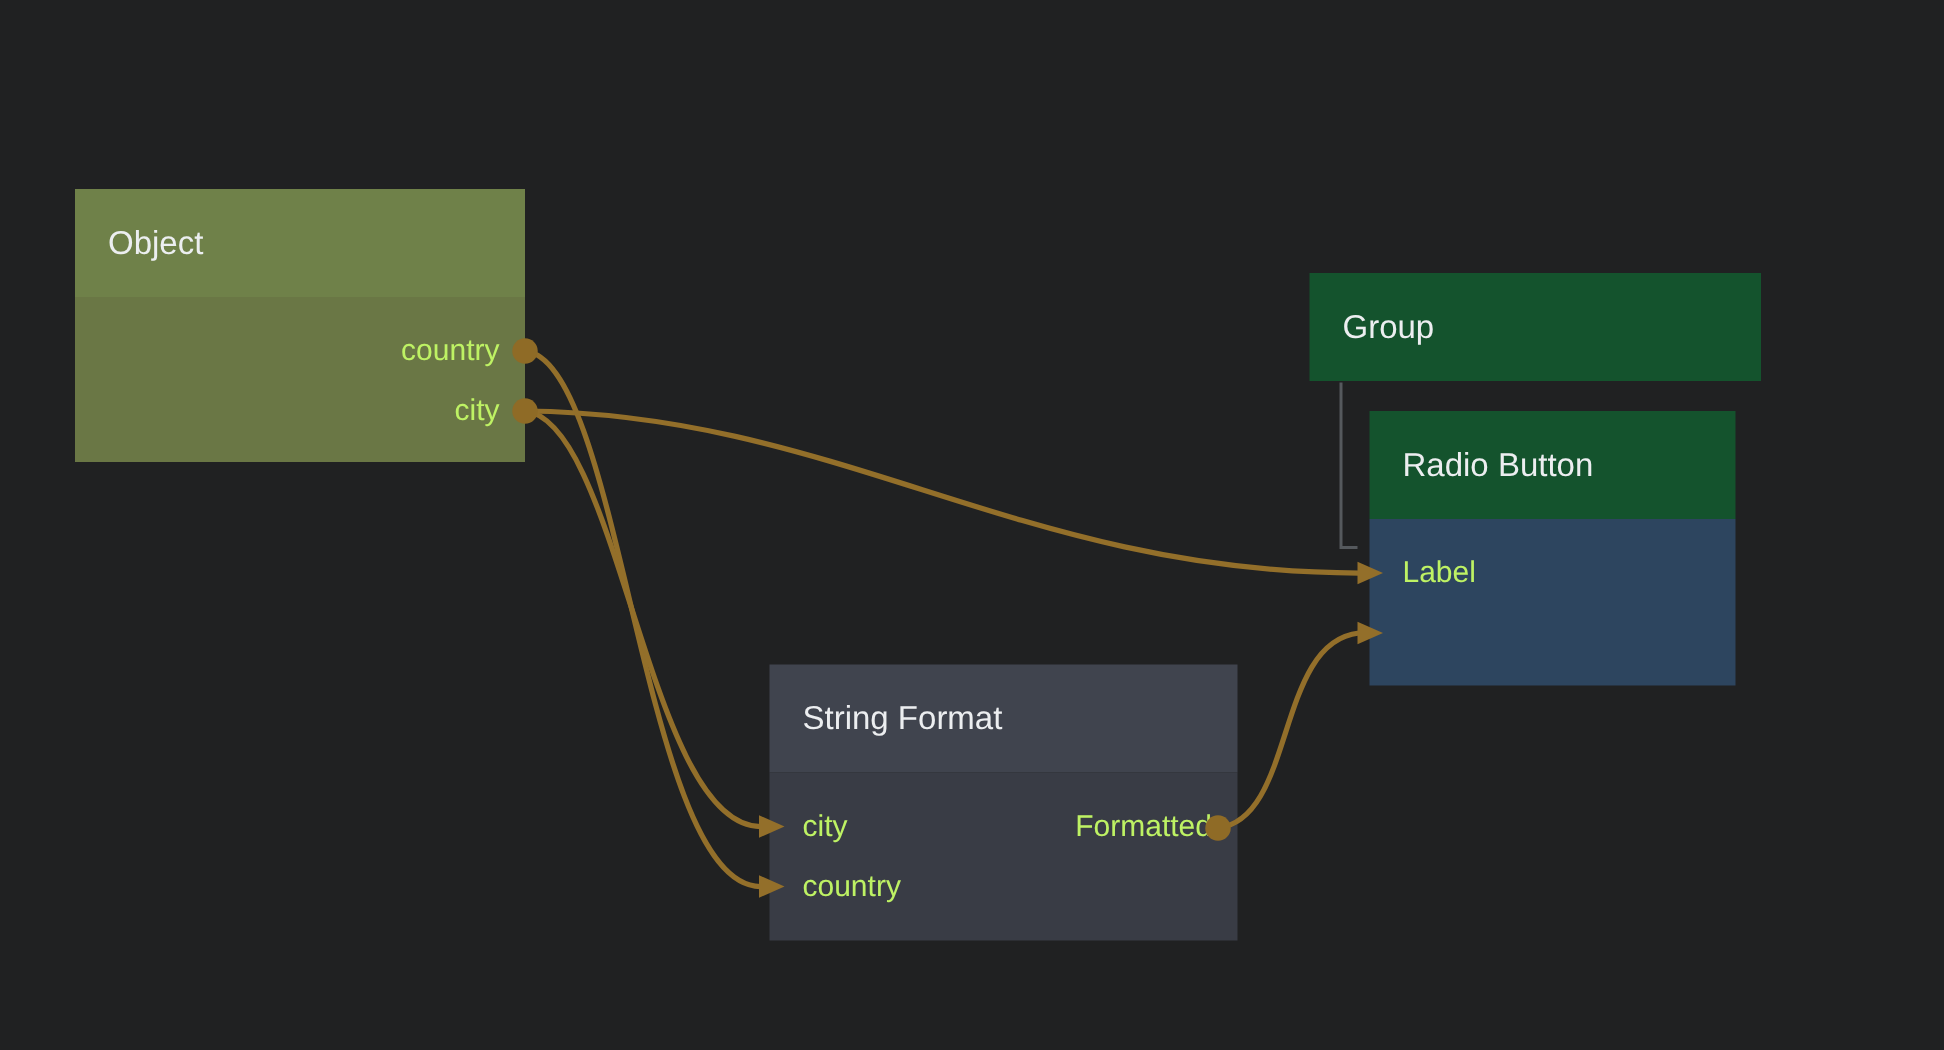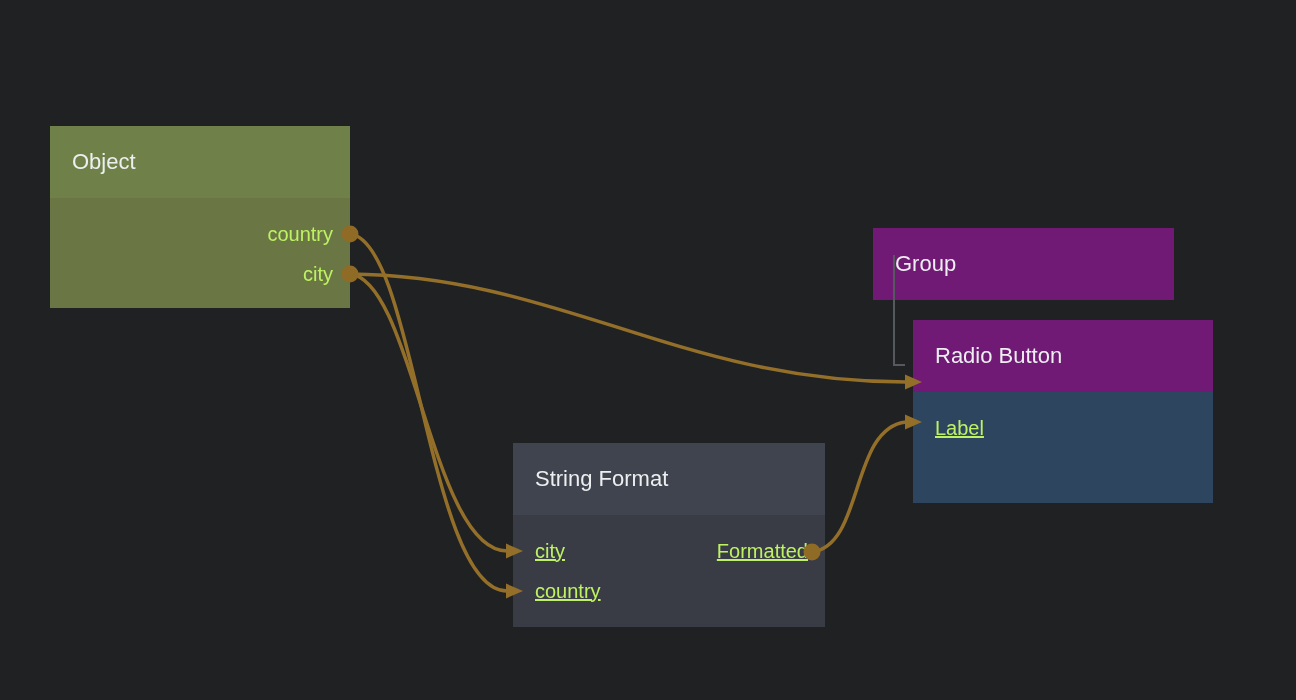--- a/index.html
+++ b/index.html
@@ -28,36 +28,36 @@
     box-sizing:border-box;
     padding-top:16px;
   }
   .port-row{
     height:40px;
     display:flex;align-items:center;
     font-size:20px;
     color:#bef264;
     box-sizing:border-box;
   }
-  .port-row.input{padding-left:22px;justify-content:flex-start;text-decoration:underline;}
+  .port-row.input{padding-left:22px;justify-content:flex-start;}
   .port-row.output{padding-right:17px;justify-content:flex-end;}
 
   
   .green .header{background:#6f8149;}
   .green .body{background:#6a7745;}
-  .blue .header{background:#701a75;margin-top:46px;}
+  .blue .header{background:#14532d;}
   .blue .body{background:#2d455f;}
   .slate .header{background:#40444e;}
   .slate .body{background:#393c45;}
 
   
   #node-object{left:50px;top:126px;width:300px;text-align:right;}
   #node-object .body{height:110px;}
   #node-group{left:873px;top:182px;width:301px;}
-  #node-radio-button{left:913px;top:274px;width:300px;}
+  #node-radio-button{left:913px;top:274px;width:244px;}
   #node-radio-button .body{height:111px;}
   #node-string-format{left:513px;top:443px;width:312px;}
   #node-string-format .body{height:112px;}
 
   svg.links-overlay{
     position:absolute;left:0;top:0;width:1296px;height:700px;
     pointer-events:none;
     z-index:5;
   }
 </style>

